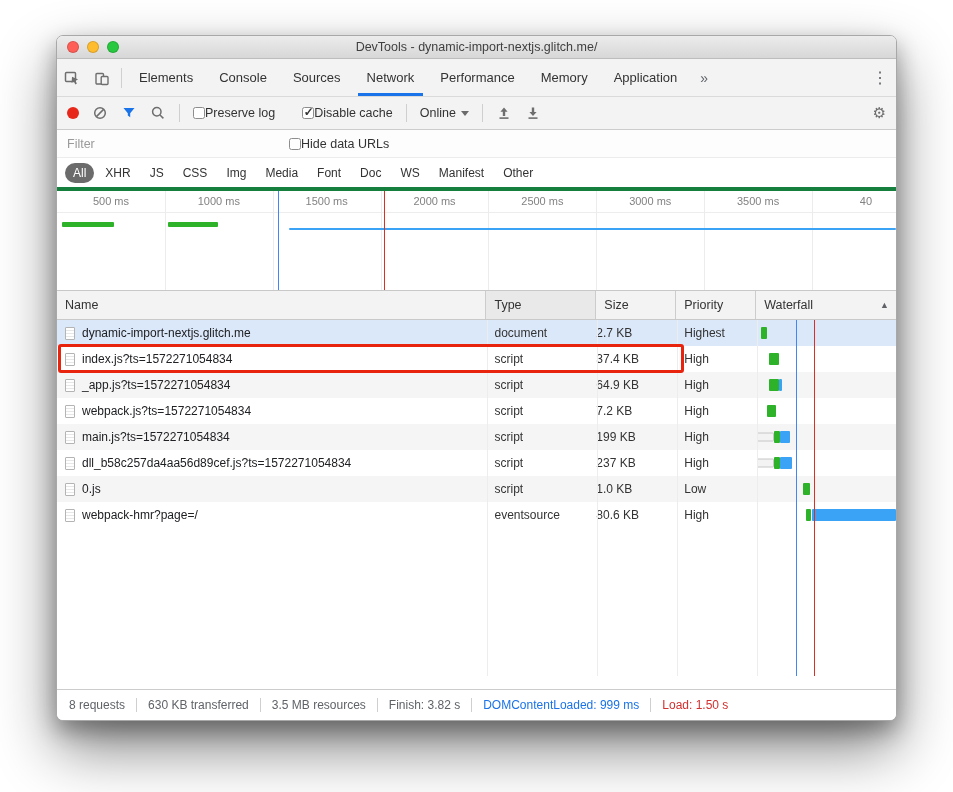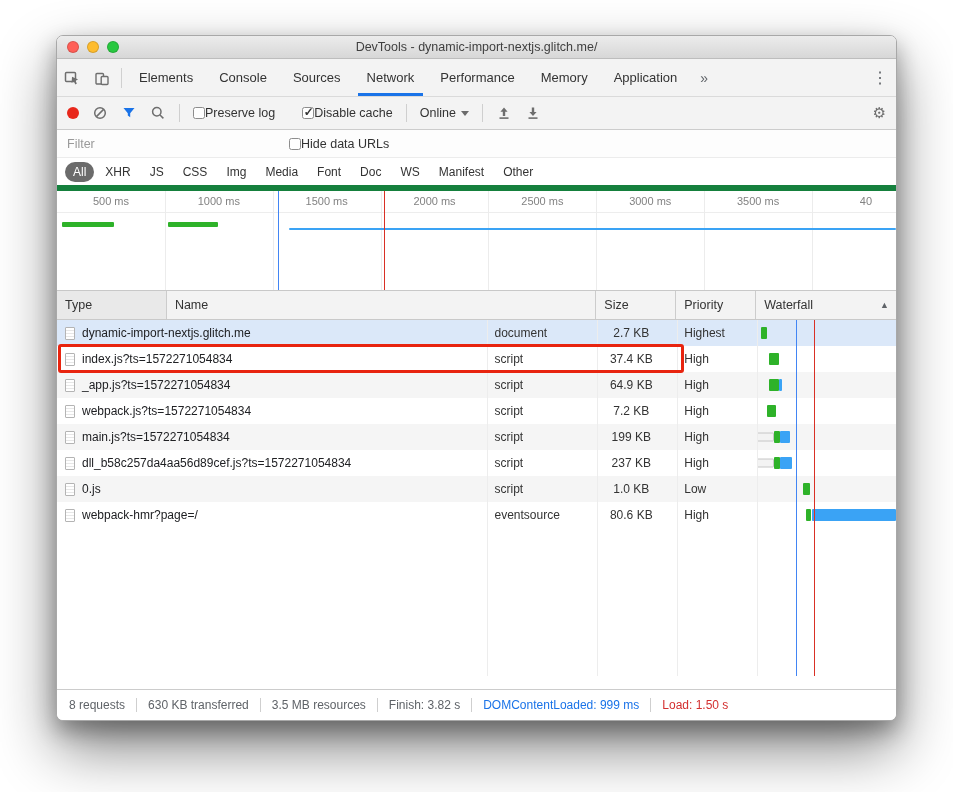--- a/index.html
+++ b/index.html
@@ -51,21 +51,21 @@
 
   
   .filterbar { flex:0 0 28px; background:#fdfdfd; border-bottom:1px solid #ececec;
                display:flex; align-items:center; padding:0 10px; }
   .filter-input { border:none; outline:none; background:transparent; width:200px;
                   font-size:12.5px; font-family:"Liberation Sans",sans-serif; color:#333; }
   .filter-input::placeholder { color:#9a9a9a; }
   .filterbar .cb { margin-left:22px; font-size:12.5px; color:#333; }
 
   
-  .pillsrow { flex:0 0 33px; background:#fff; border-bottom:6px solid #15803d;
+  .pillsrow { flex:0 0 33px; background:#fff; border-bottom:4px solid #15803d;
               display:flex; align-items:center; padding:0 8px; gap:3px; }
   .pill { font-size:12px; color:#333; padding:3px 8px; border-radius:10px; }
   .pill.selected { background:#6b6b6b; color:#fff; }
 
   
   .overview { flex:0 0 100px; position:relative; background:#fff;
               border-bottom:1px solid #c8c8c8; overflow:hidden; }
   .ruler { display:flex; height:22px; border-bottom:1px solid #ededed; overflow:hidden; }
   .tick { flex:0 0 12.857%; text-align:center; font-size:11px; color:#828282; line-height:20px; white-space:nowrap; }
   .gridline { position:absolute; top:0; bottom:0; width:1px; background:#ececec; }
@@ -91,21 +91,21 @@
   .grid-body { flex:1; position:relative; background:#fff; overflow:hidden; }
   .colsep { position:absolute; top:0; bottom:0; width:1px; background:#ededed; z-index:3; pointer-events:none; }
   .row { display:flex; height:26px; font-size:12px; color:#333; position:relative; z-index:1; }
   .row.odd { background:#f5f5f5; }
   .row.sel { background:#dbe8f9; }
   .cell { line-height:26px; white-space:nowrap; overflow:hidden; }
   .cell.c-name { padding-left:8px; display:flex; align-items:center; color:#202124; text-overflow:ellipsis; }
   .ficon { flex:0 0 10px; width:10px; height:13px; border:1px solid #b4b4b4; border-radius:1px;
            background:repeating-linear-gradient(#fff 0 2px, #e7e7e7 2px 3px); margin-right:7px; }
   .cell.c-type, .cell.c-pri { padding-left:8px; }
-  .cell.c-size { text-align:center; padding-right:10px; }
+  .cell.c-size { text-align:left; padding-right:10px; }
   .cell.c-wf { position:relative; }
   .seg { position:absolute; top:50%; transform:translateY(-50%); height:12px; border-radius:1px; z-index:4; }
   .seg.green { background:#2eb229; }
   .seg.blue  { background:#3aa3f5; }
   .seg.stalled { background:#f3f3f3; border:1px solid #c6c6c6; height:9px; }
   .annotation { position:absolute; left:1px; width:626px; height:29px;
                 border:3px solid #e8240f; border-radius:3px; z-index:6; pointer-events:none; }
 
   
   .statusbar { flex:0 0 31px; background:#fff; border-top:1px solid #ccc;
@@ -249,22 +249,22 @@
       <div class="gridline" style="left: 64.285%;"></div>
       <div class="gridline" style="left: 77.142%;"></div>
       <div class="gridline" style="left: 89.999%;"></div>
       <div class="obar green" style="left: 0.6%; width: 6.2%; top: 31px; height: 5px;"></div>
       <div class="obar green" style="left: 13.2%; width: 6%; top: 31px; height: 5px;"></div>
       <div class="obar blue" style="left: 27.6%; width: 72.4%; top: 37px; height: 2px;"></div>
     </div>
 
   <div class="grid">
     <div class="grid-header">
+      <div class="hcell c-name">Name</div>
       <div class="hcell c-type shaded">Type</div>
-      <div class="hcell c-name">Name</div>
       <div class="hcell c-size">Size</div>
       <div class="hcell c-pri">Priority</div>
       <div class="hcell c-wf">
         <span>Waterfall</span>
         <span class="sort">▲</span>
       </div>
     </div>
     <div class="grid-body" id="gridbody">
       <div class="colsep" style="left:430px;"></div>
       <div class="colsep" style="left:540px;"></div>

